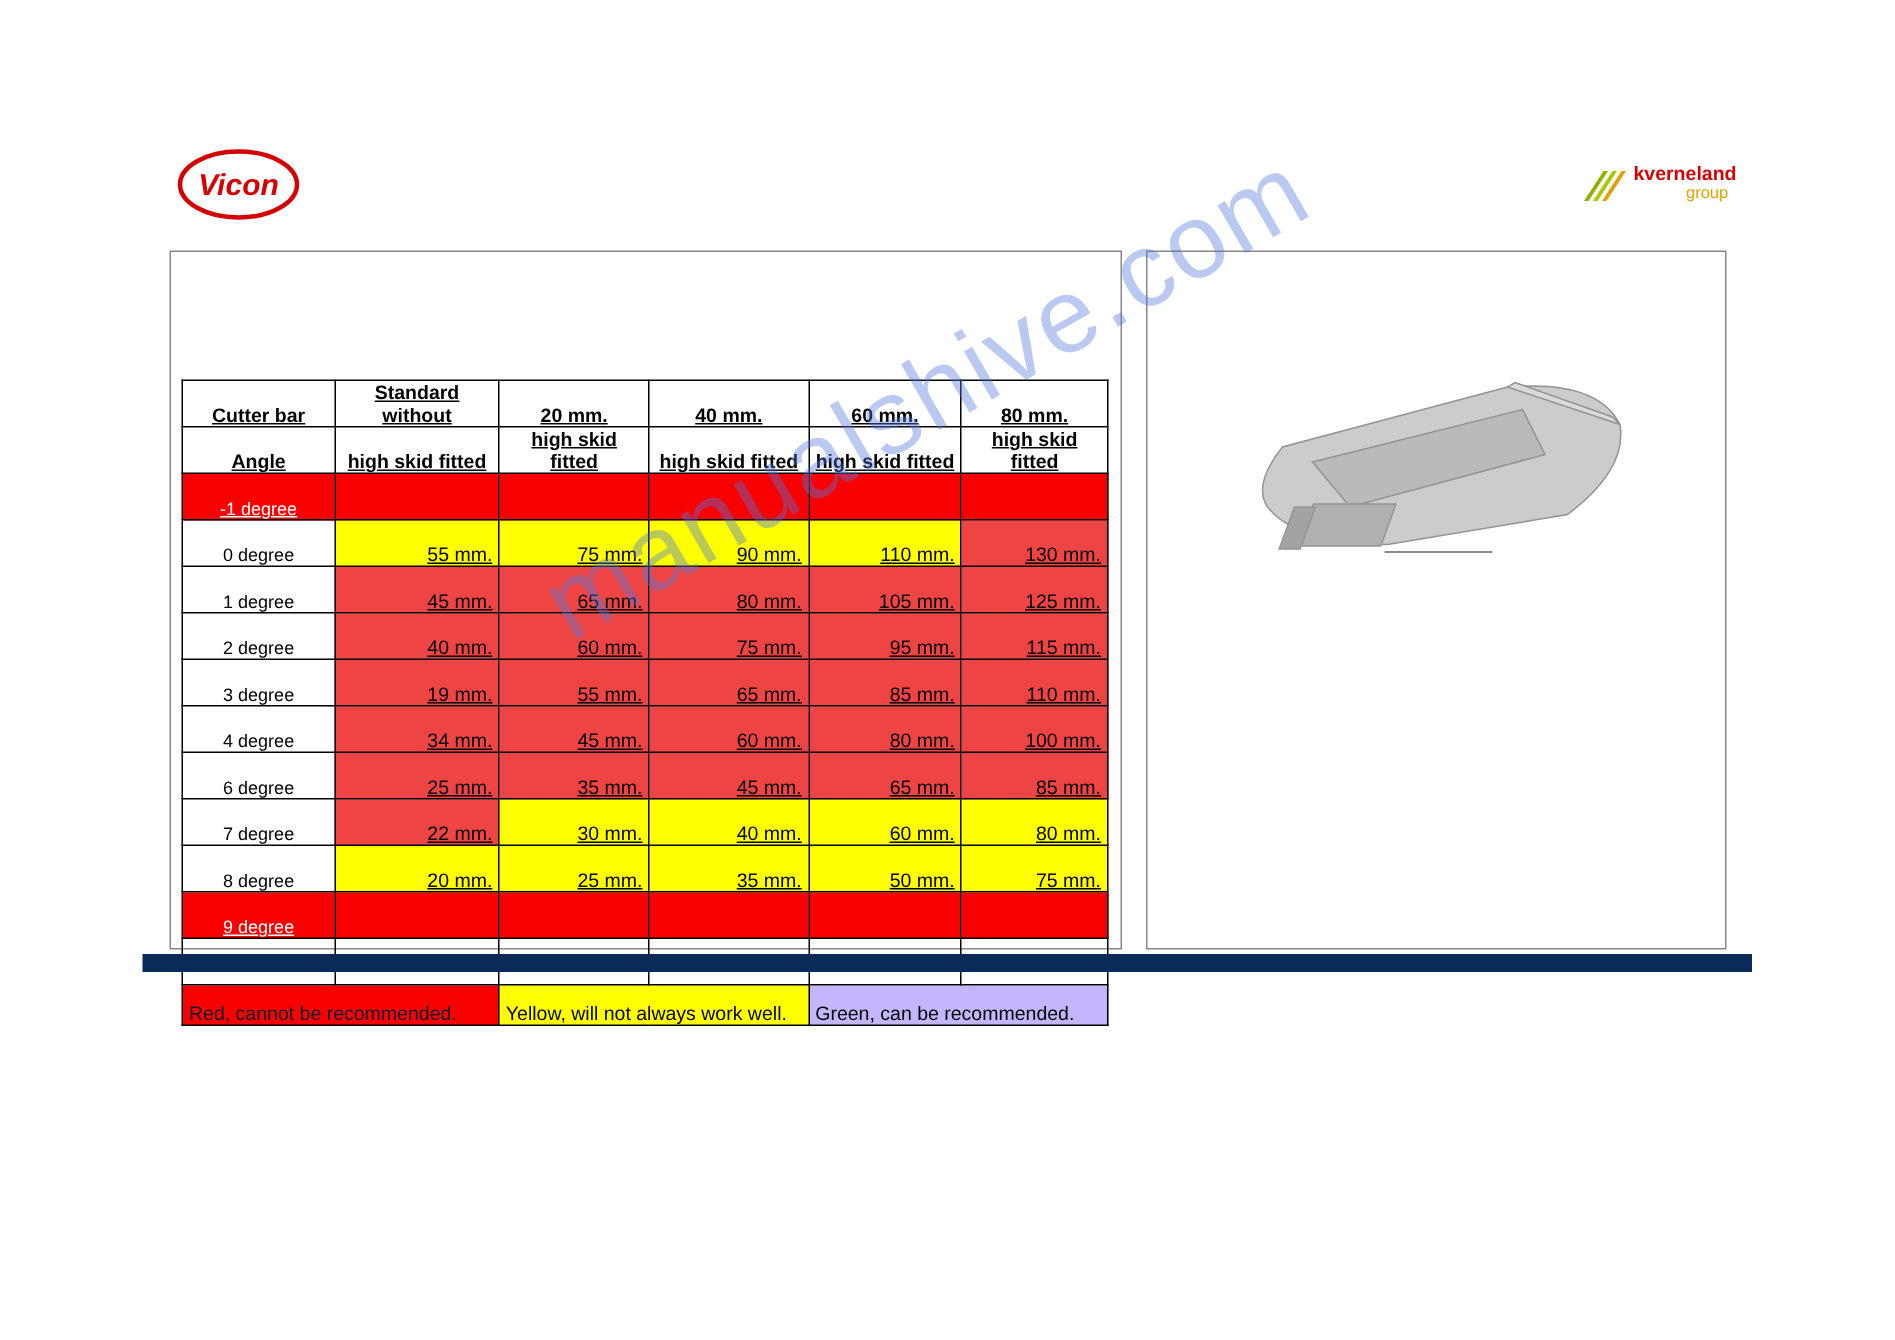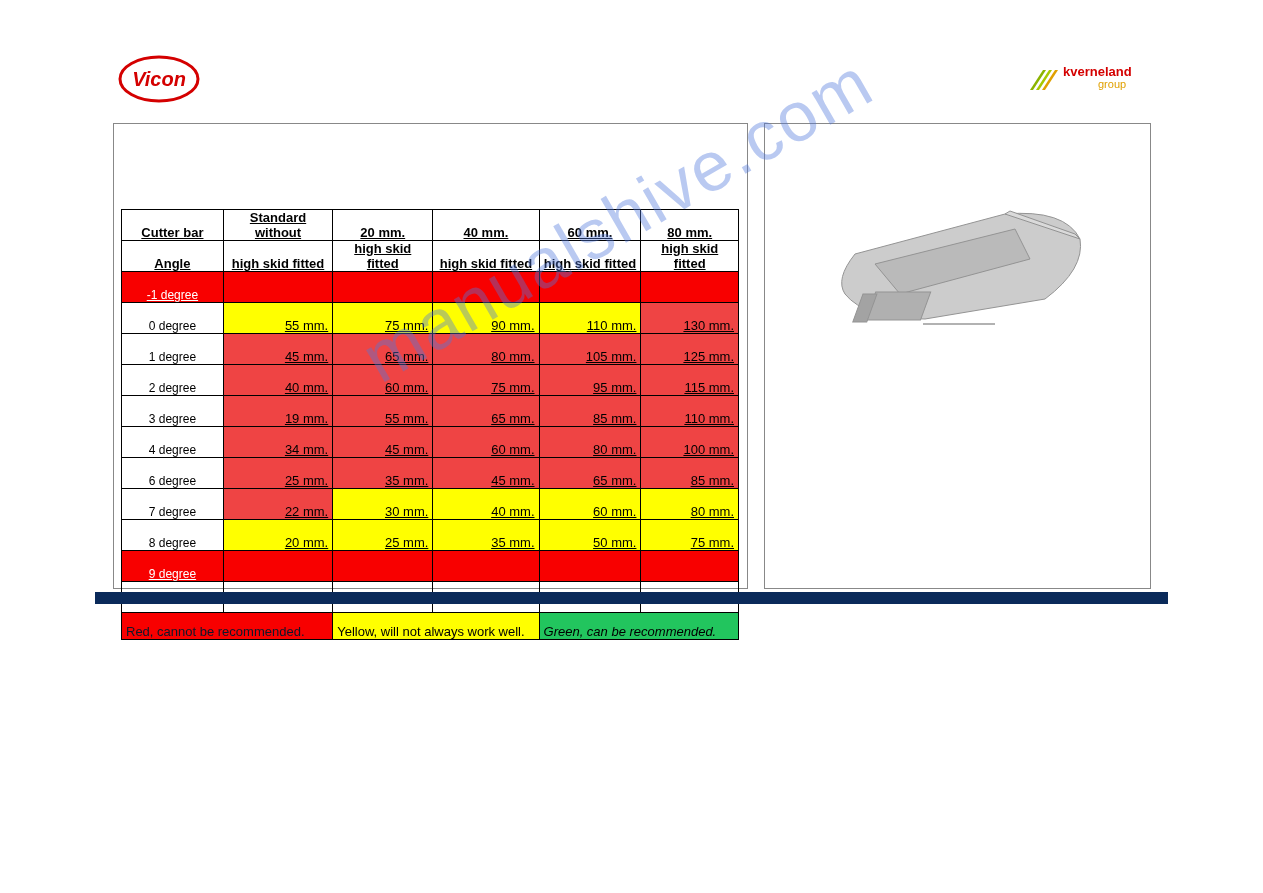--- a/index.html
+++ b/index.html
@@ -1,35 +1,35 @@
 <!DOCTYPE html>
 <html><head>
 <meta charset="utf-8">
 <style>
   html,body{margin:0;padding:0;background:#fff;font-family:Arial,Helvetica,sans-serif;color:#000;}
-  .page{width:1263px;height:644px;position:relative;}
+  .page{width:1263px;height:644px;position:relative;margin-top:44px;}
   .logo-left{position:absolute;left:118px;top:55px;}
-  .logo-right{position:absolute;right:130px;top:60px;}
+  .logo-right{position:absolute;right:104px;top:60px;}
   .panel{position:absolute;border:1px solid #888;top:123px;bottom:55px;}
   .panel-left{left:113px;width:633px;}
   .panel-right{right:112px;width:385px;}
   .tbl{border-collapse:collapse;width:618px;margin:85px 0 0 7px;font-size:13px;}
   .tbl td,.tbl th{border:1px solid #000;height:30px;padding:0 4px;vertical-align:bottom;}
   .hdr td{font-weight:bold;text-align:center;text-decoration:underline;}
   .hdr2 td{font-weight:bold;text-align:center;text-decoration:underline;}
   .row-angle td:first-child{text-align:center;font-size:12px;}
   .row-angle td{text-align:right;text-decoration:underline;font-size:13px;}
   .row-angle td:first-child{text-decoration:none;text-align:center;}
   .red{background:#f80000;color:#fff;}
   .green{background:#ef4444;}
   .yellow{background:#ffff00;}
   .legend td{font-size:13px;height:26px;}
   .legend-red{background:#f80000;color:#0f172a;}
   .legend-yellow{background:#ffff00;}
-  .legend-green{background:#22c55e;font-style:italic;}
+  .legend-green{background:#c4b5fd;}
   .footer-bar{position:absolute;left:95px;right:95px;bottom:40px;height:12px;background:#0a2a5a;}
   .watermark{position:absolute;left:330px;top:180px;font-size:70px;color:rgba(80,120,220,0.4);transform:rotate(-30deg);pointer-events:none;letter-spacing:2px;font-family:Arial;}
   .skid-img{position:absolute;left:40px;top:60px;opacity:.9;}
 </style>
 </head>
 <body>
 
 <div class="page">
 
   <div class="logo-left">

